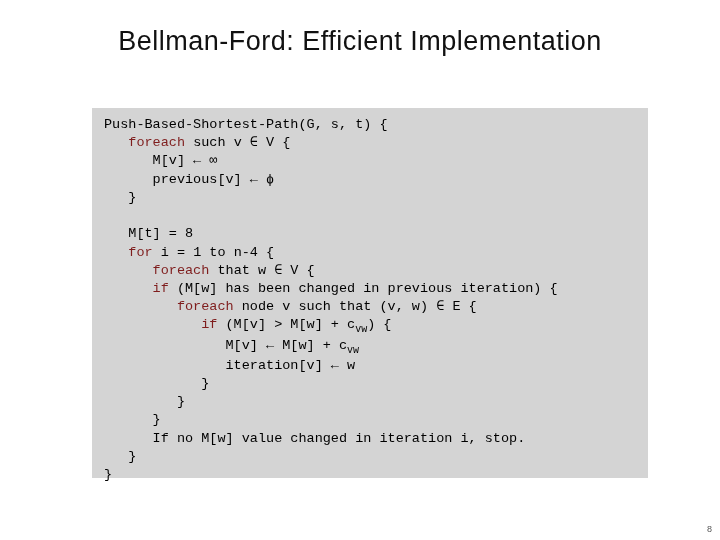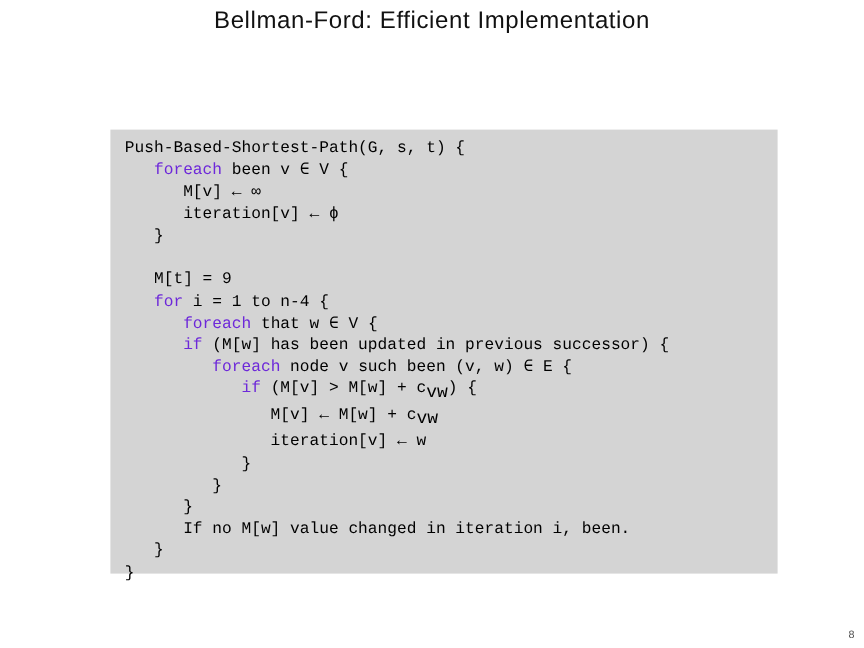--- a/index.html
+++ b/index.html
@@ -12,76 +12,76 @@
     overflow: hidden;
   }
   .slide {
     position: relative;
     width: 720px;
     height: 540px;
     box-sizing: border-box;
   }
   .title {
     position: absolute;
-    top: 6px;
+    top: 26px;
     left: 0;
     right: 0;
     text-align: center;
-    font-size: 20px;
+    font-size: 27px;
     color: #111;
     letter-spacing: 0.5px;
   }
   .codebox {
     position: absolute;
     left: 92px;
     top: 108px;
     width: 556px;
     height: 370px;
     background: #d4d4d4;
     box-sizing: border-box;
     padding: 8px 12px 8px 12px;
     font-family: "Courier New", Courier, monospace;
     font-size: 13.5px;
     line-height: 1.35;
     color: #000;
     white-space: pre;
   }
-  .kw { color: #6d28d9; }
-  .sub { font-size: 15px; vertical-align: sub; }
+  .kw { color: #7f1d1d; }
+  .sub { font-size: 10px; vertical-align: sub; }
   .pagenum {
     position: absolute;
     bottom: 6px;
     right: 8px;
     font-family: Arial, sans-serif;
     font-size: 9px;
     color: #555;
   }
 </style>
 </head>
 <body>
 
 <div class="slide">
 
   <div class="title">Bellman-Ford: Efficient Implementation</div>
 
   <div class="codebox"><span>Push-Based-Shortest-Path(G, s, t) {</span>
-<span>   </span><span class="kw">foreach</span><span> been v ∈ V {</span>
+<span>   </span><span class="kw">foreach</span><span> such v ∈ V {</span>
 <span>      M[v] ← ∞</span>
-<span>      iteration[v] ← ϕ</span>
+<span>      previous[v] ← ϕ</span>
 <span>   }</span>
 <span> </span>
-<span>   M[t] = 9</span>
+<span>   M[t] = 8</span>
 <span>   </span><span class="kw">for</span><span> i = 1 to n-4 {</span>
 <span>      </span><span class="kw">foreach</span><span> that w ∈ V {</span>
-<span>      </span><span class="kw">if</span><span> (M[w] has been updated in previous successor) {</span>
-<span>         </span><span class="kw">foreach</span><span> node v such been (v, w) ∈ E {</span>
+<span>      </span><span class="kw">if</span><span> (M[w] has been changed in previous iteration) {</span>
+<span>         </span><span class="kw">foreach</span><span> node v such that (v, w) ∈ E {</span>
 <span>            </span><span class="kw">if</span><span> (M[v] &gt; M[w] + c</span><span class="sub">vw</span><span>) {</span>
 <span>               M[v] ← M[w] + c</span><span class="sub">vw</span>
 <span>               iteration[v] ← w</span>
 <span>            }</span>
 <span>         }</span>
 <span>      }</span>
-<span>      If no M[w] value changed in iteration i, been.</span>
+<span>      If no M[w] value changed in iteration i, stop.</span>
 <span>   }</span>
 <span>}</span></div>
 
   <div class="pagenum">8</div>
 </div>
 
 </body></html>

